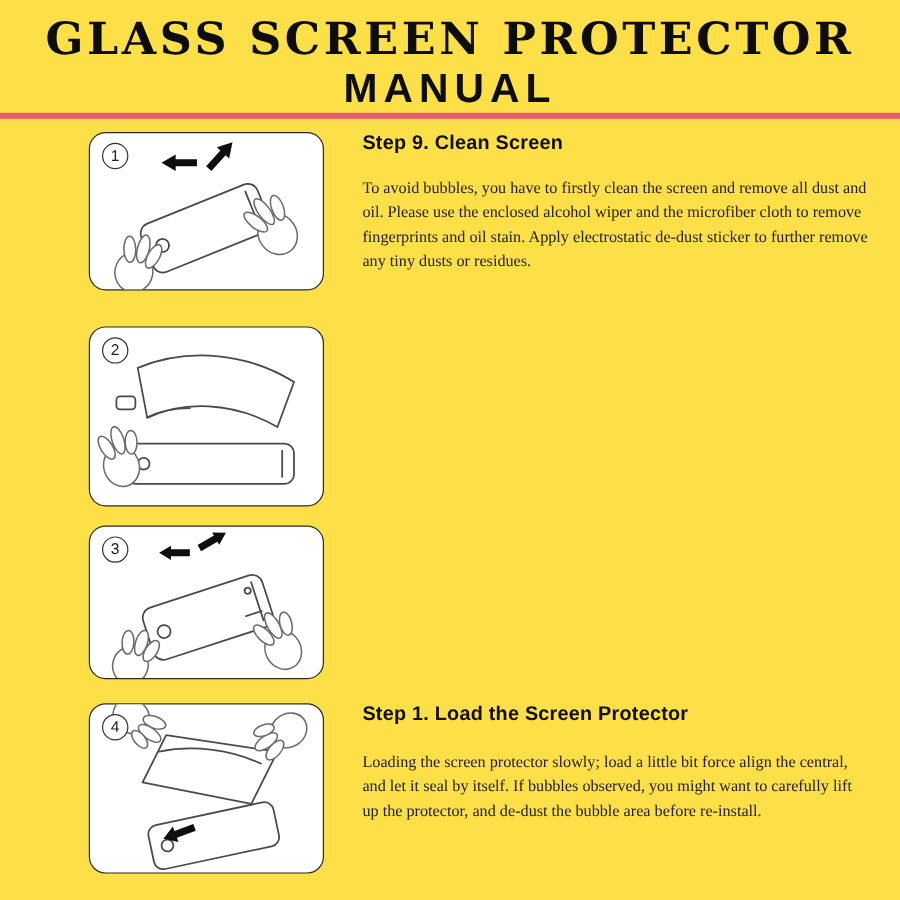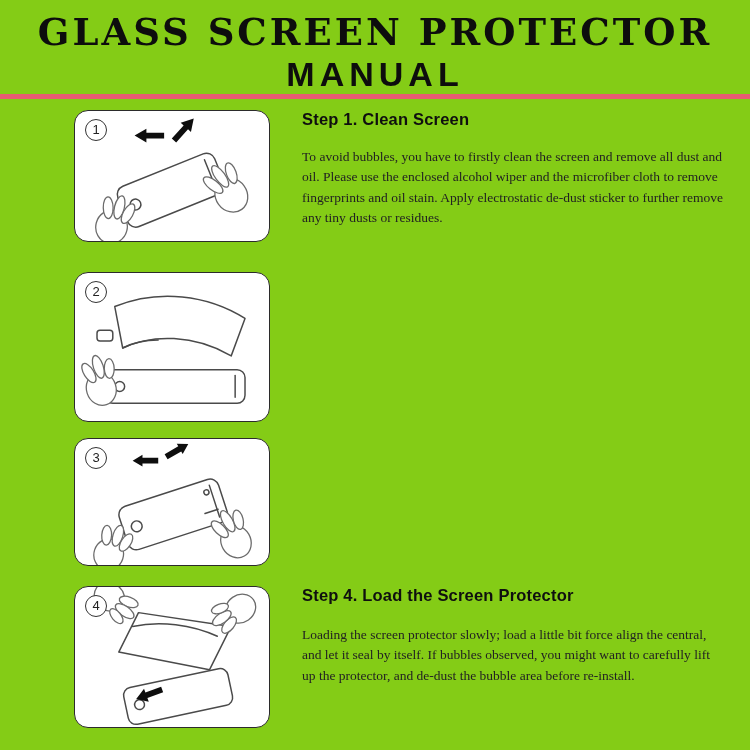--- a/index.html
+++ b/index.html
@@ -1,18 +1,18 @@
 <!DOCTYPE html>
 <html><head>
 <meta charset="utf-8">
 <style>
   html,body{margin:0;padding:0;background:#ffffff;}
   body{width:750px;height:750px;font-family:"Liberation Sans",sans-serif;position:relative;overflow:hidden;}
 
-  .page{position:relative;width:750px;height:750px;background:#84cc16;}
+  .page{position:relative;width:750px;height:750px;background:#fde047;}
 
   .title-wrap{position:absolute;top:12px;left:0;width:750px;text-align:center;}
   .title-line1{
     font-family:"DejaVu Serif",serif;
     font-weight:bold;font-size:37px;letter-spacing:3px;color:#0d0d0d;line-height:1.1;
   }
   .title-line2{
     font-family:Liberation Sans, sans-serif;
     font-weight:bold;font-size:34px;letter-spacing:5px;color:#0d0d0d;line-height:1.15;margin-top:2px;
   }
@@ -92,21 +92,21 @@
 
         <g class="hand" transform="translate(150,74) rotate(-36)">
           <ellipse cx="0" cy="14" rx="16" ry="18"></ellipse>
           <ellipse cx="-9" cy="-5" rx="5" ry="12" transform="rotate(-16 -9 -5)"></ellipse>
           <ellipse cx="2" cy="-8" rx="5" ry="13"></ellipse>
           <ellipse cx="13" cy="-4" rx="5" ry="11" transform="rotate(16 13 -4)"></ellipse>
         </g>
       </svg>
     </div>
     <div class="stext">
-      <h3 class="step-heading">Step 1. Clean Screen</h3>
+      <h3 class="step-heading">Step 9. Clean Screen</h3>
       <p class="step-body">To avoid bubbles, you have to firstly clean the screen and remove all dust and oil. Please use the enclosed alcohol wiper and the microfiber cloth to remove fingerprints and oil stain. Apply electrostatic de-dust sticker to further remove any tiny dusts or residues.</p>
     </div>
   </div>
 
   <div class="step step-2">
     <div class="figure fig-h2">
       <span class="circ-num">2</span>
       <svg viewBox="0 0 196 150">
 
         <path class="line" d="M40,34 C84,16 134,22 172,46 L158,84 C120,62 78,62 48,76 Z"></path>
@@ -189,18 +189,18 @@
 
         <g class="hand" transform="translate(156,30) rotate(-125)">
           <ellipse cx="0" cy="14" rx="14" ry="16"></ellipse>
           <ellipse cx="-7" cy="-5" rx="5" ry="10" transform="rotate(-15 -7 -5)"></ellipse>
           <ellipse cx="3" cy="-7" rx="5" ry="11"></ellipse>
           <ellipse cx="12" cy="-3" rx="4.6" ry="9" transform="rotate(15 12 -3)"></ellipse>
         </g>
       </svg>
     </div>
     <div class="stext">
-      <h3 class="step-heading">Step 4. Load the Screen Protector</h3>
+      <h3 class="step-heading">Step 1. Load the Screen Protector</h3>
       <p class="step-body">Loading the screen protector slowly; load a little bit force align the central, and let it seal by itself. If bubbles observed, you might want to carefully lift up the protector, and de-dust the bubble area before re-install.</p>
     </div>
   </div>
 
 </div>
 
 </body></html>

